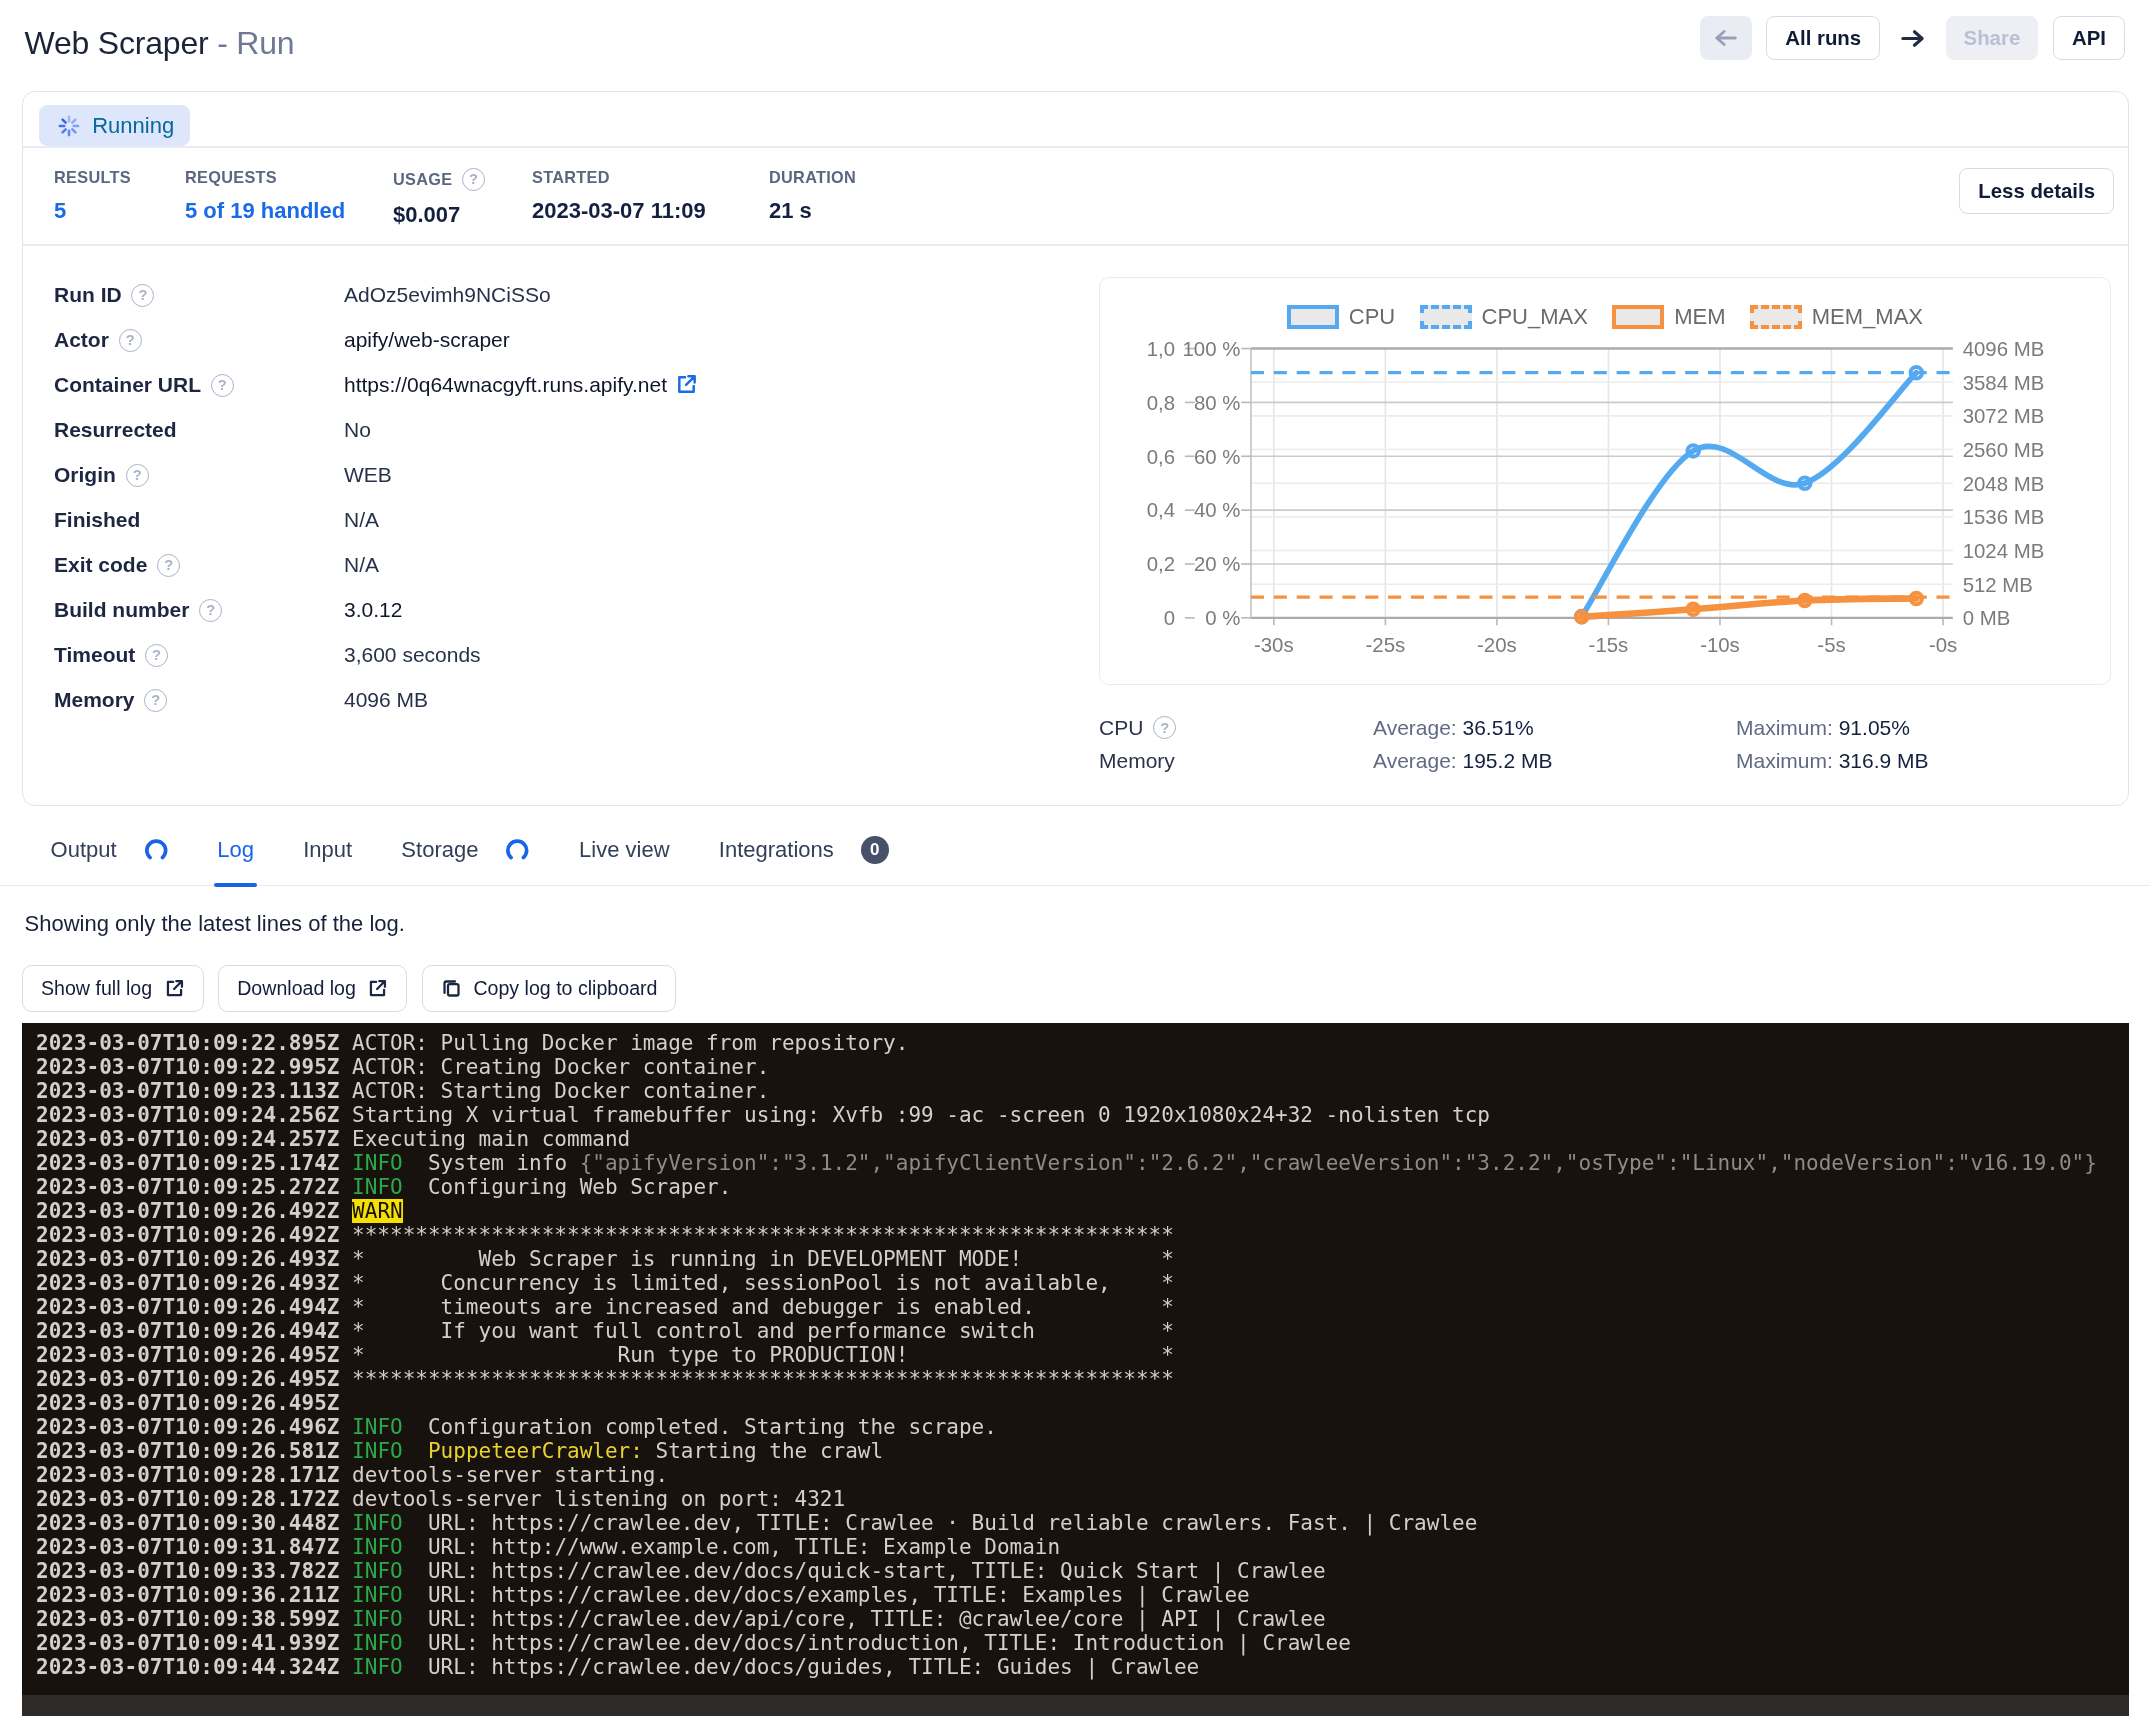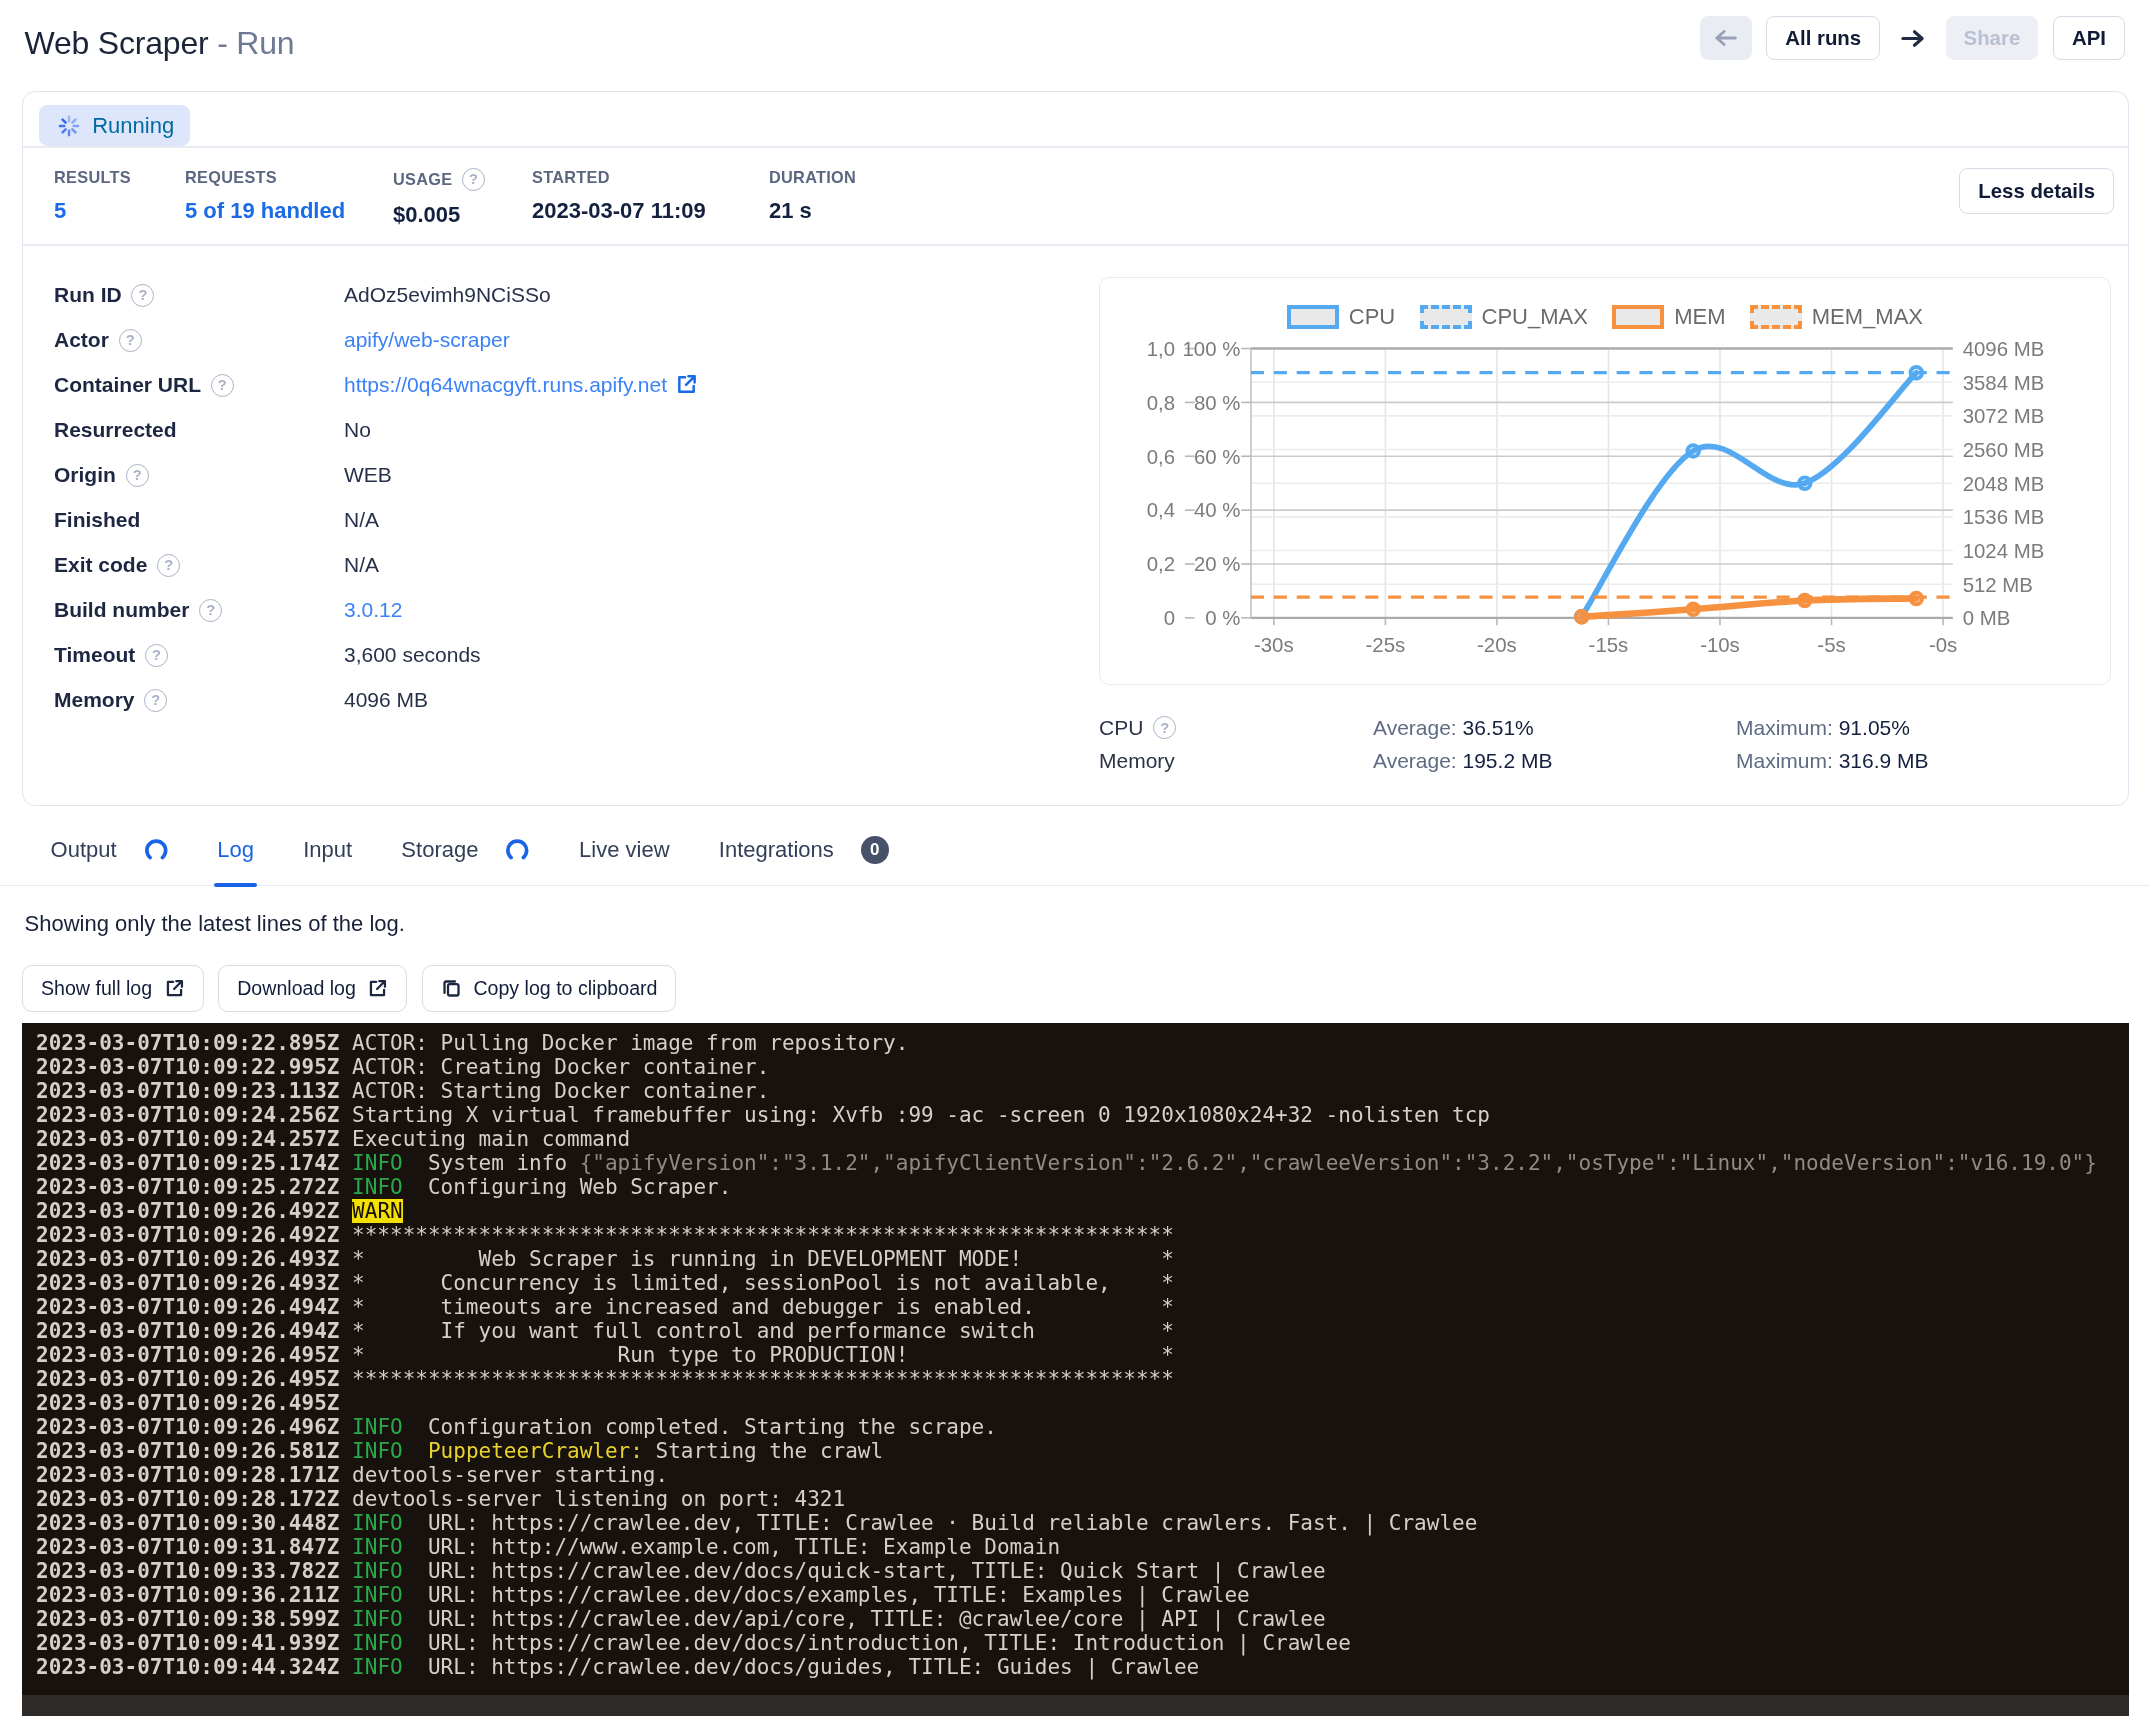--- a/index.html
+++ b/index.html
@@ -31,21 +31,21 @@
   .stat .s-label { font-size:16.3px; font-weight:700; color:#5b6680; letter-spacing:0.3px; display:flex; align-items:center; margin-top:6.5px; }
   .stat .s-value { font-size:22px; font-weight:700; color:#13203f; margin-top:11.4px; }
   .stat .s-value.blue { color:#1a6be8; }
   .less-details { position:absolute; right:14px; top:76px; height:46px; }
 
   
   .details { position:absolute; left:31px; top:180px; width:1029px; }
   .detail-row { display:grid; grid-template-columns:290px 1fr; height:45px; align-items:center; font-size:21px; }
   .detail-row .d-label { font-weight:700; color:#1d2742; display:flex; align-items:flex-end; }
   .detail-row .d-value { color:#27314a; display:flex; align-items:center; gap:8.2px; }
-  .detail-row .d-value.link { color:#3b82f6; }
+  .detail-row .d-value.link { color:#0f172a; }
 
   .help { display:inline-flex; width:23px; height:23px; border:1.6px solid #aab2c8; border-radius:50%; color:#aab2c8;
           font-size:14.7px; font-weight:700; align-items:center; justify-content:center; margin-left:9.8px; flex:none; }
 
   
   .chart-panel { position:absolute; left:1076px; top:185px; width:1012px; height:408px; border:1.6px solid #e7eaf3; border-radius:9.8px; background:#fff; }
   .chart-legend { position:absolute; left:0; right:0; top:26px; display:flex; justify-content:center; gap:24.5px; align-items:center; }
   .legend-item { display:flex; align-items:center; gap:9.8px; }
   .legend-swatch { width:52px; height:24.5px; background:#e9e9e9; border:4.1px solid #000; }
   .legend-swatch.dashed { border-style:dashed; }
@@ -136,21 +136,21 @@
         <div class="s-label">
           <span>REQUESTS</span>
         </div>
         <div class="s-value blue">5 of 19 handled</div>
       </div>
       <div class="stat" style="width: 139px;">
         <div class="s-label">
           <span>USAGE</span>
           <span class="help">?</span>
         </div>
-        <div class="s-value">$0.005</div>
+        <div class="s-value">$0.007</div>
       </div>
       <div class="stat" style="width: 237px;">
         <div class="s-label">
           <span>STARTED</span>
         </div>
         <div class="s-value">2023-03-07 11:09</div>
       </div>
       <div class="stat" style="width: 163px;">
         <div class="s-label">
           <span>DURATION</span>

